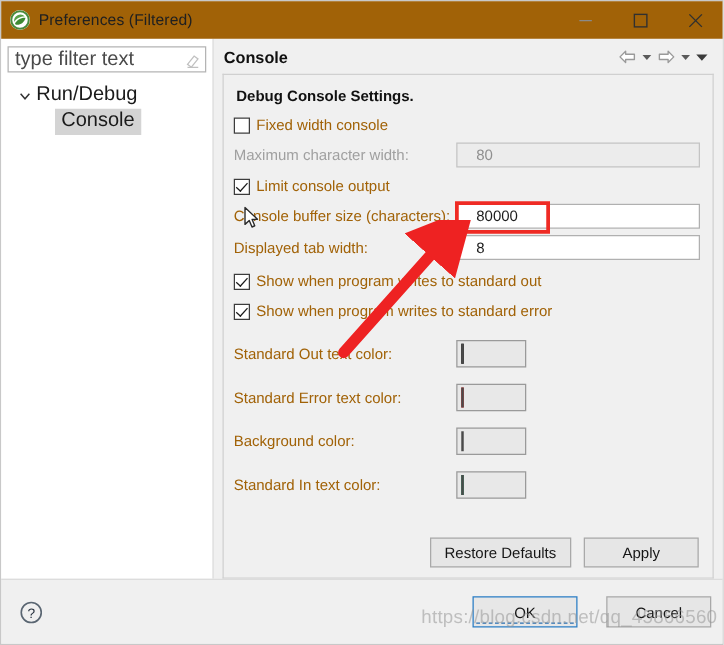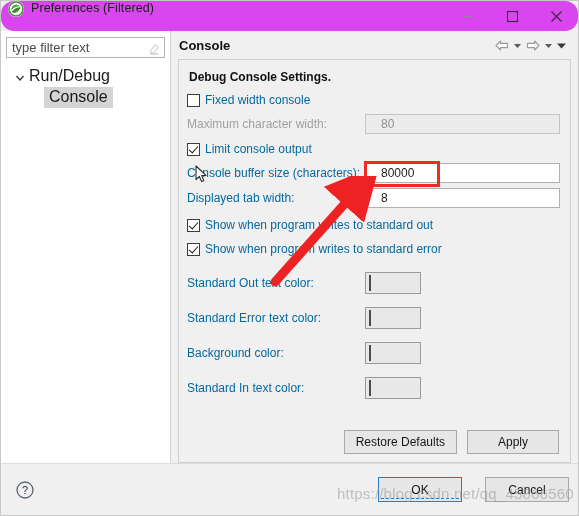--- a/index.html
+++ b/index.html
@@ -25,25 +25,25 @@
     background: #f0f0f0;
     border: 1px solid #c8c8c8;
     box-sizing: border-box;
     display: flex;
     flex-direction: column;
   }
 
   
   .titlebar {
     height: 30px;
-    background: #d946ef;
-    display: flex;
-    flex: 0 0 auto;
-    position: relative;
-    border-radius: 13px;
+    background: #a16207;
+    display: flex;
+    align-items: center;
+    flex: 0 0 auto;
+    position: relative;
   }
   .app-icon {
     width: 16px; height: 16px;
     margin-left: 7px; margin-right: 7px;
     border-radius: 50%;
     background: #ffffff;
     position: relative;
     flex: 0 0 auto;
   }
   .app-icon svg { display: block; }
@@ -95,21 +95,21 @@
     background: #ffffff;
     height: 21px;
     box-sizing: border-box;
     padding: 0 3px 0 5px;
   }
   .filter-input {
     border: none;
     outline: none;
     flex: 1 1 auto;
     font-family: "Liberation Sans", sans-serif;
-    font-size: 13px;
+    font-size: 16px;
     color: #3d3d3d;
     background: transparent;
     padding: 0;
     height: 17px;
     min-width: 0;
   }
   .filter-input::placeholder { color: #4a4a4a; opacity: 1; }
   .eraser-icon { width: 14px; height: 14px; flex: 0 0 auto; opacity: .55; }
 
   .tree {
@@ -211,21 +211,21 @@
   }
   .cb.checked::after {
     content: "";
     position: absolute;
     left: 3px; top: 0px;
     width: 4px; height: 8px;
     border: solid #1a1a1a;
     border-width: 0 1.6px 1.6px 0;
     transform: rotate(42deg);
   }
-  .lbl { font-size: 12px; color: #0369a1; white-space: nowrap; }
+  .lbl { font-size: 12px; color: #a16207; white-space: nowrap; }
   .lbl.dim { color: #a0a0a0; }
   .lbl-fixed { width: 178px; flex: 0 0 auto; }
 
   .txt {
     flex: 1 1 auto;
     height: 20px;
     border: 1px solid #b0b0b0;
     background: #ffffff;
     font-family: "Liberation Sans", sans-serif;
     font-size: 12px;

